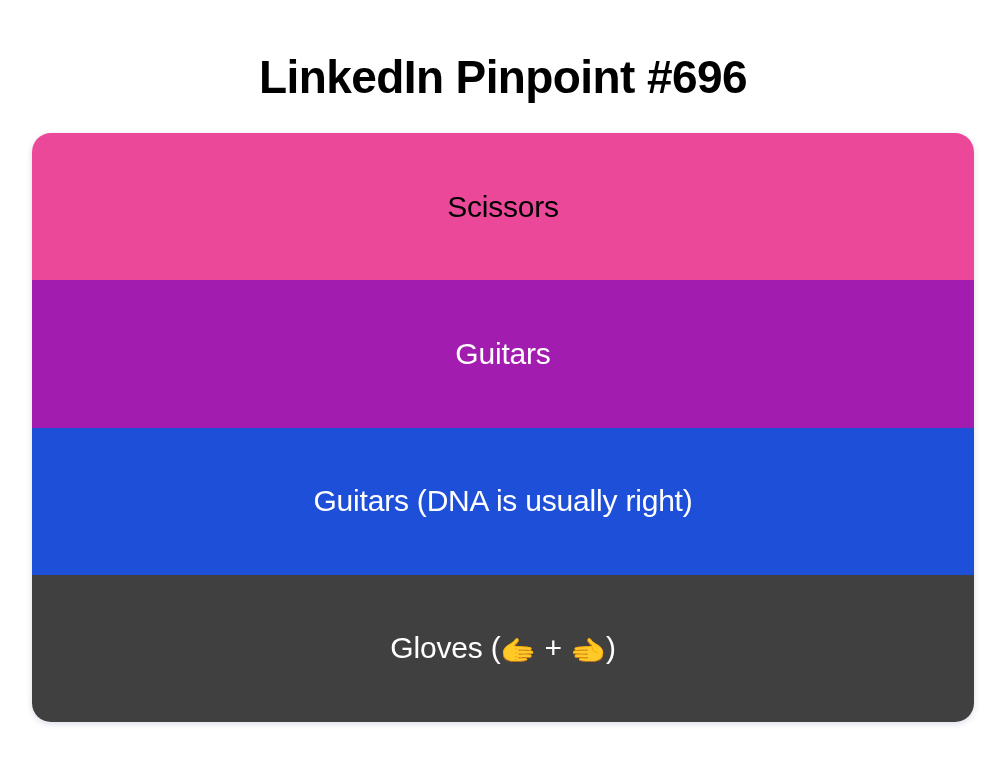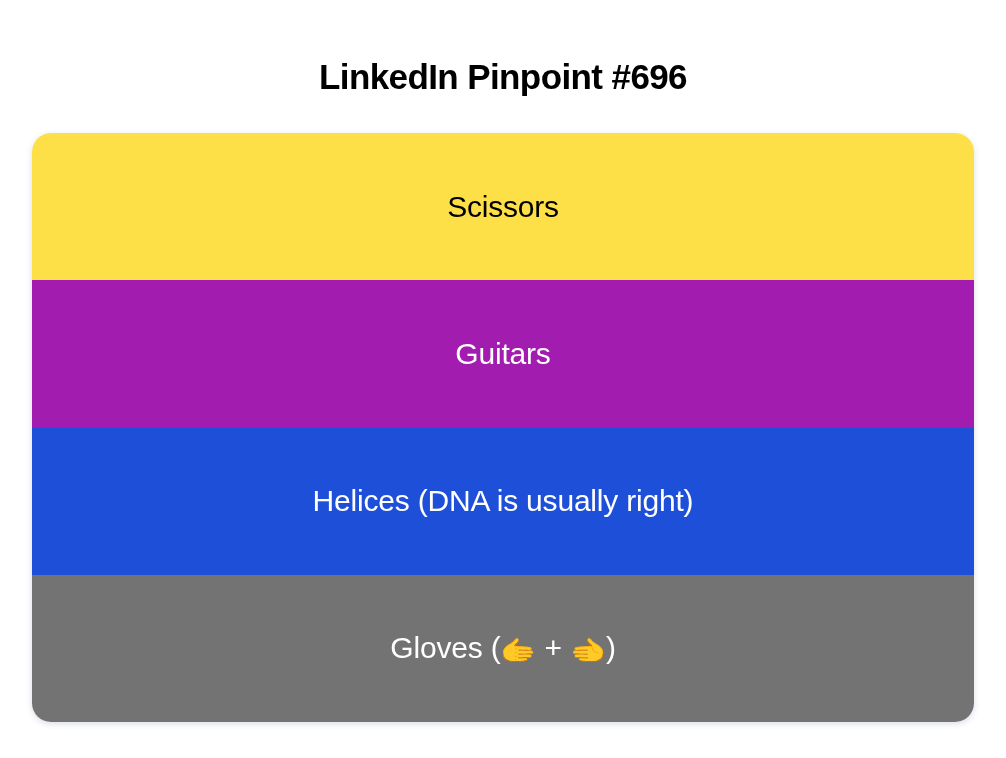--- a/index.html
+++ b/index.html
@@ -23,21 +23,21 @@
     box-sizing: border-box;
   }
 
   
   .title {
     position: absolute;
     left: 0;
     top: 50px;
     width: 1006px;
     text-align: center;
-    font-size: 35px;
+    font-size: 46px;
     font-weight: bold;
     letter-spacing: -0.6px;
     color: #000000;
     line-height: 54px;
     white-space: nowrap;
   }
 
   
   .rank-card {
     position: absolute;
@@ -79,31 +79,31 @@
 </style>
 </head>
 <body style="background: rgb(255, 255, 255);">
 
 <div class="page">
 
   <div class="title">LinkedIn Pinpoint #696</div>
 
   <div class="rank-card">
 
-    <div class="rank-row" style="background-color: #fde047; color: rgb(0, 0, 0);">
+    <div class="rank-row" style="background-color: #ec4899; color: rgb(0, 0, 0);">
       <span class="rank-label">Scissors</span>
     </div>
 
 
     <div class="rank-row" style="background-color: #a21caf; color: rgb(255, 255, 255);">
       <span class="rank-label">Guitars</span>
     </div>
 
     <div class="rank-row" style="background-color: rgb(30, 79, 216); color: rgb(255, 255, 255);">
-      <span class="rank-label">Helices (DNA is usually right)</span>
+      <span class="rank-label">Guitars (DNA is usually right)</span>
     </div>
 
-    <div class="rank-row" style="background-color: #737373; color: rgb(255, 255, 255);">
+    <div class="rank-row" style="background-color: #404040; color: rgb(255, 255, 255);">
       <span class="rank-label"><span>Gloves (</span><span class="emoji">🫱</span><span> + </span><span class="emoji">🫲</span><span>)</span></span>
     </div>
 
   </div>
 </div>
 
 </body></html>

